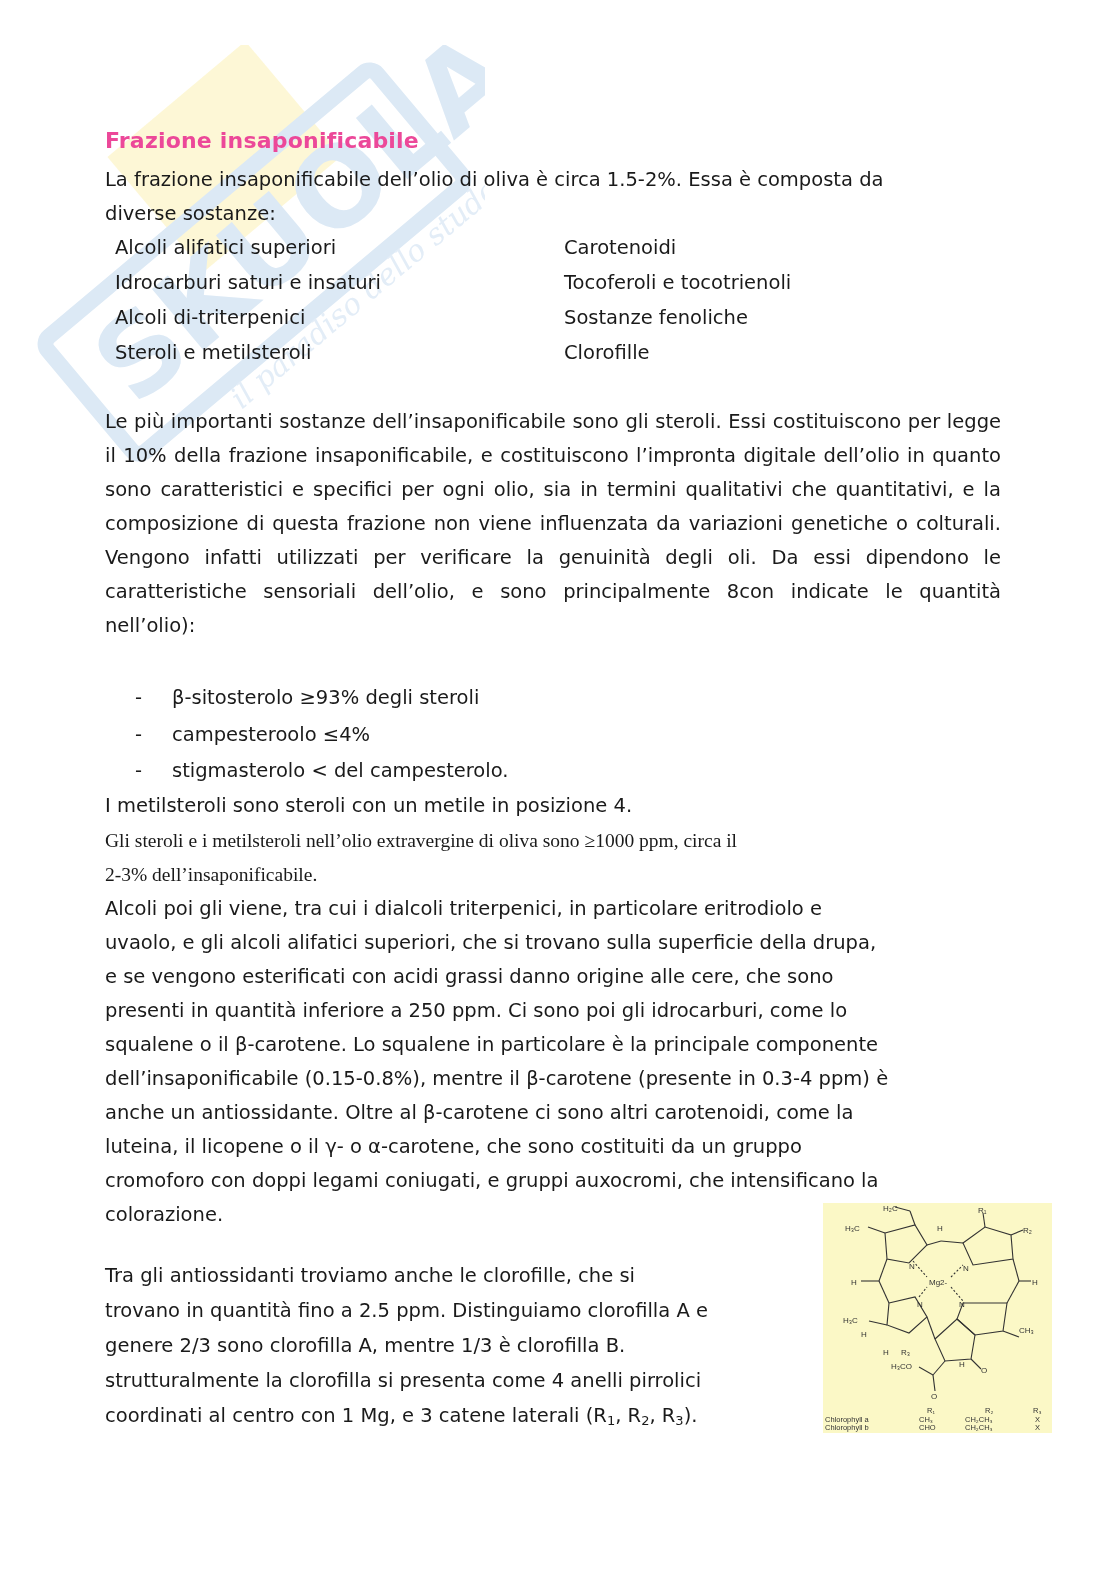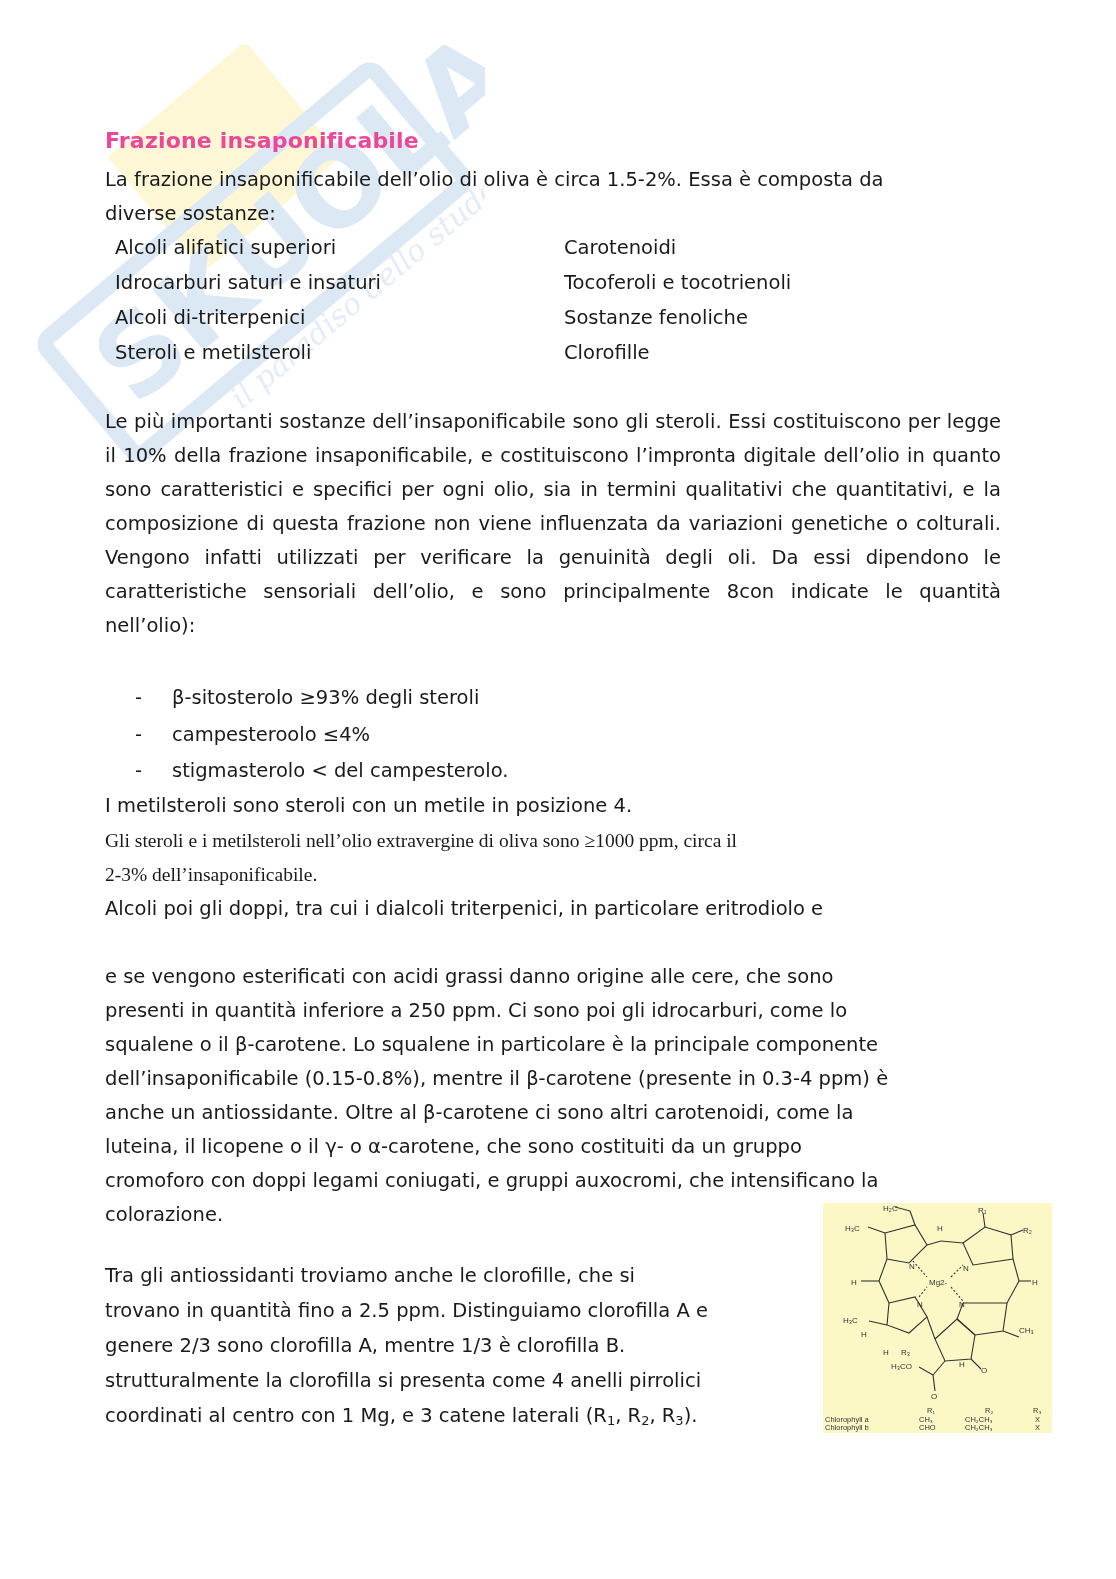--- a/index.html
+++ b/index.html
@@ -98,22 +98,22 @@
   </div>
 
   <div class="p metil">I metilsteroli sono steroli con un metile in posizione 4.</div>
 
   <div class="p gli just-full">
     <span>Gli steroli e i metilsteroli nell’olio extravergine di oliva sono ≥1000 ppm, circa il</span><br>
     <span>2-3% dell’insaponificabile.</span>
   </div>
 
   <div class="p alcoli">
-    <span>Alcoli poi gli </span><b>doppi</b><span>, tra cui i dialcoli triterpenici, in particolare eritrodiolo e</span><br>
-    <br>
+    <span>Alcoli poi gli </span><b>viene</b><span>, tra cui i dialcoli triterpenici, in particolare eritrodiolo e</span><br>
+    <span>uvaolo, e gli alcoli alifatici superiori, che si trovano sulla superficie della drupa,</span><br>
     <span>e se vengono esterificati con acidi grassi danno origine alle cere, che sono</span><br>
     <span>presenti in quantità inferiore a 250 ppm. Ci sono poi gli </span><b>idrocarburi</b><span>, come lo</span><br>
     <span>squalene o il β-carotene. Lo squalene in particolare è la principale componente</span><br>
     <span>dell’insaponificabile (0.15-0.8%), mentre il β-carotene (presente in 0.3-4 ppm) è</span><br>
     <span>anche un antiossidante. Oltre al β-carotene ci sono altri carotenoidi, come la</span><br>
     <span>luteina, il licopene o il γ- o α-carotene, che sono costituiti da un gruppo</span><br>
     <span>cromoforo con doppi legami coniugati, e gruppi auxocromi, che intensificano la</span><br>
     <span>colorazione.</span>
   </div>
 

